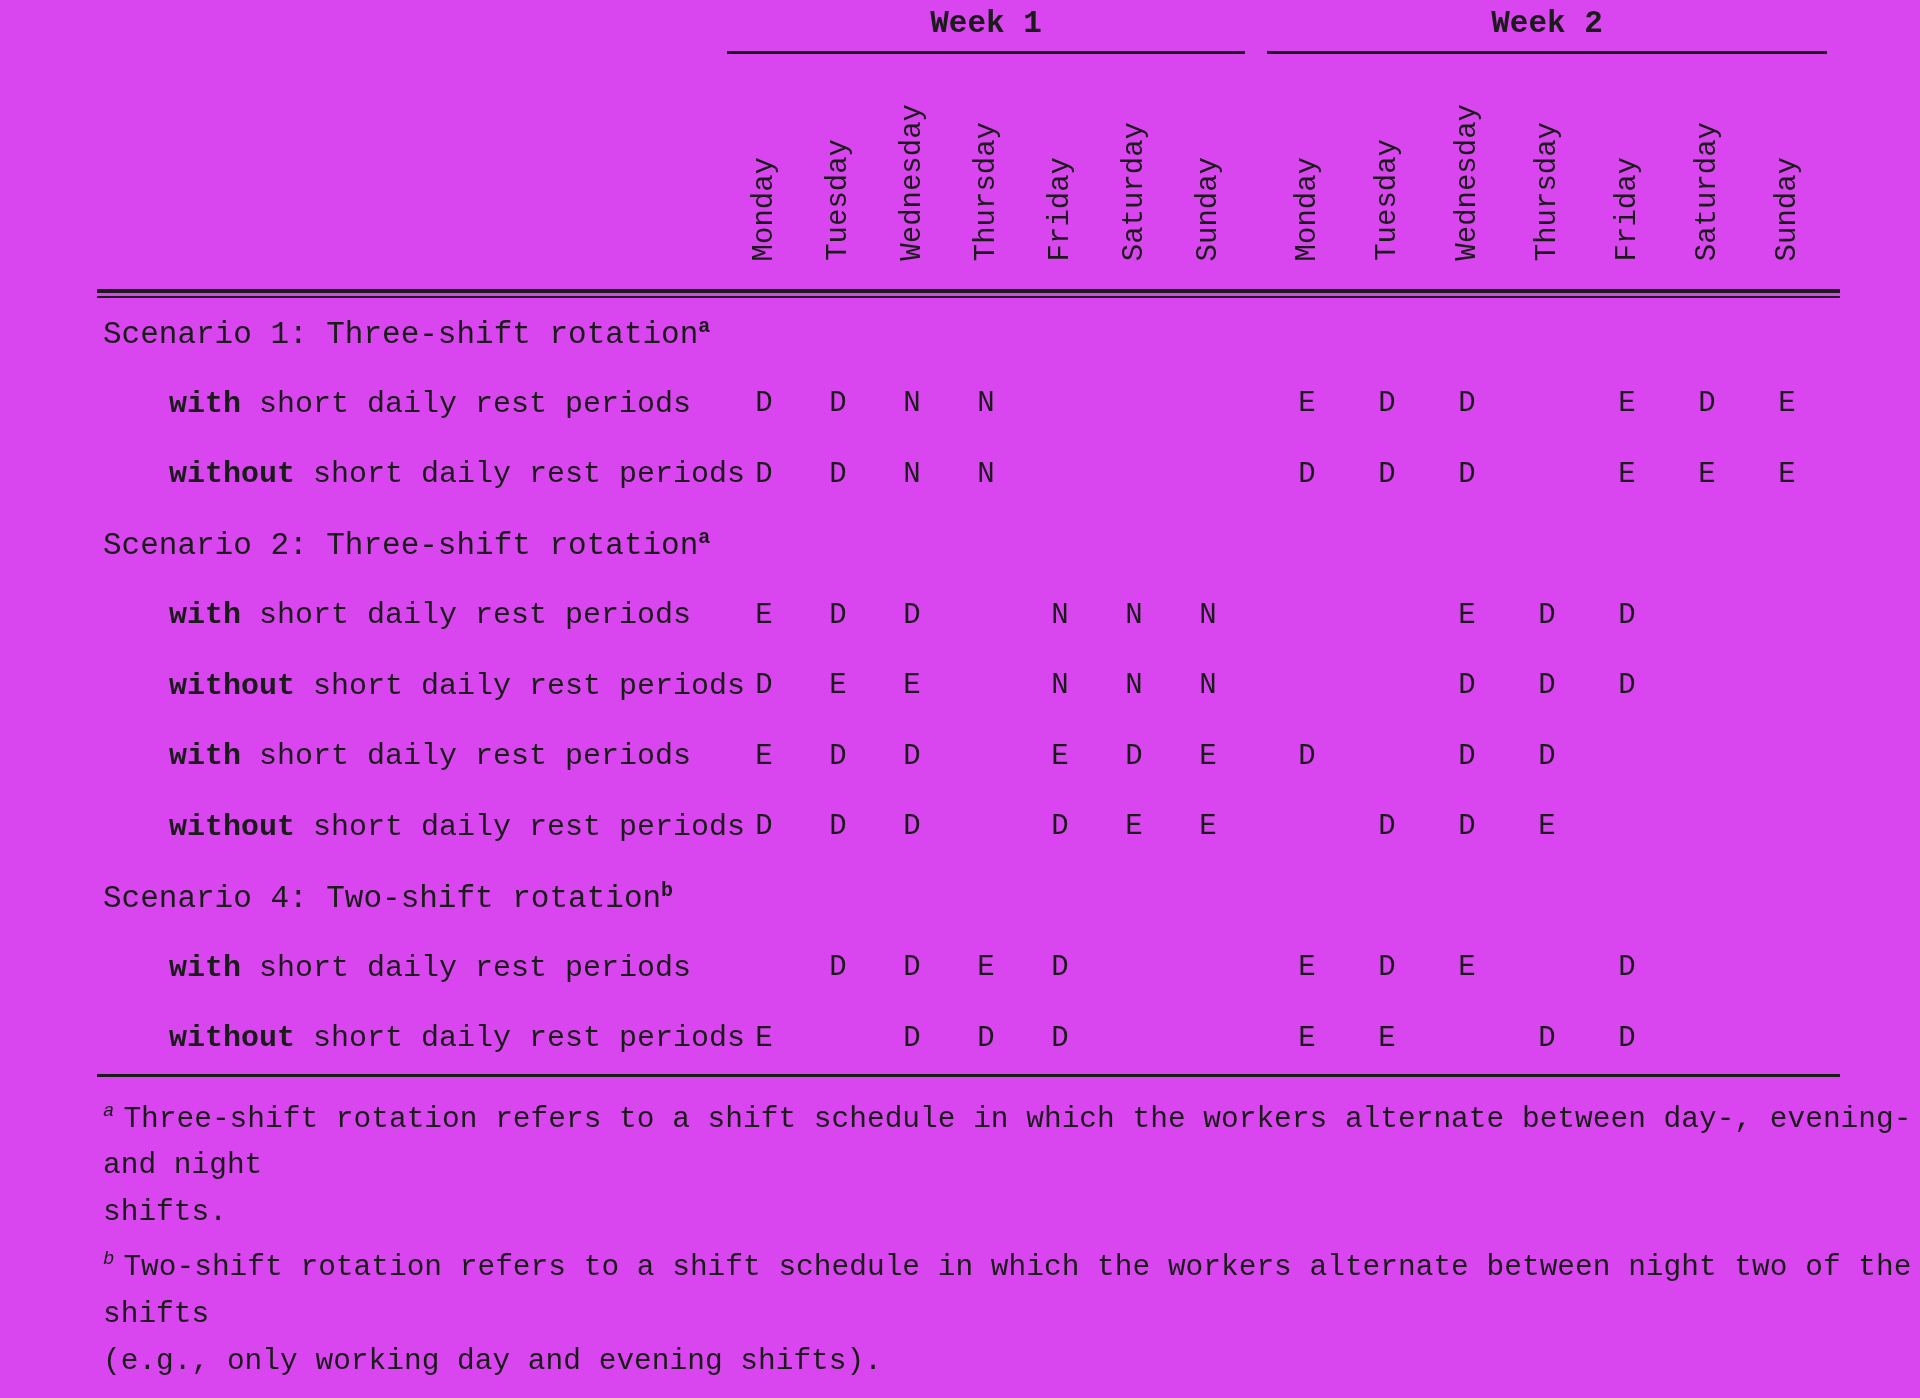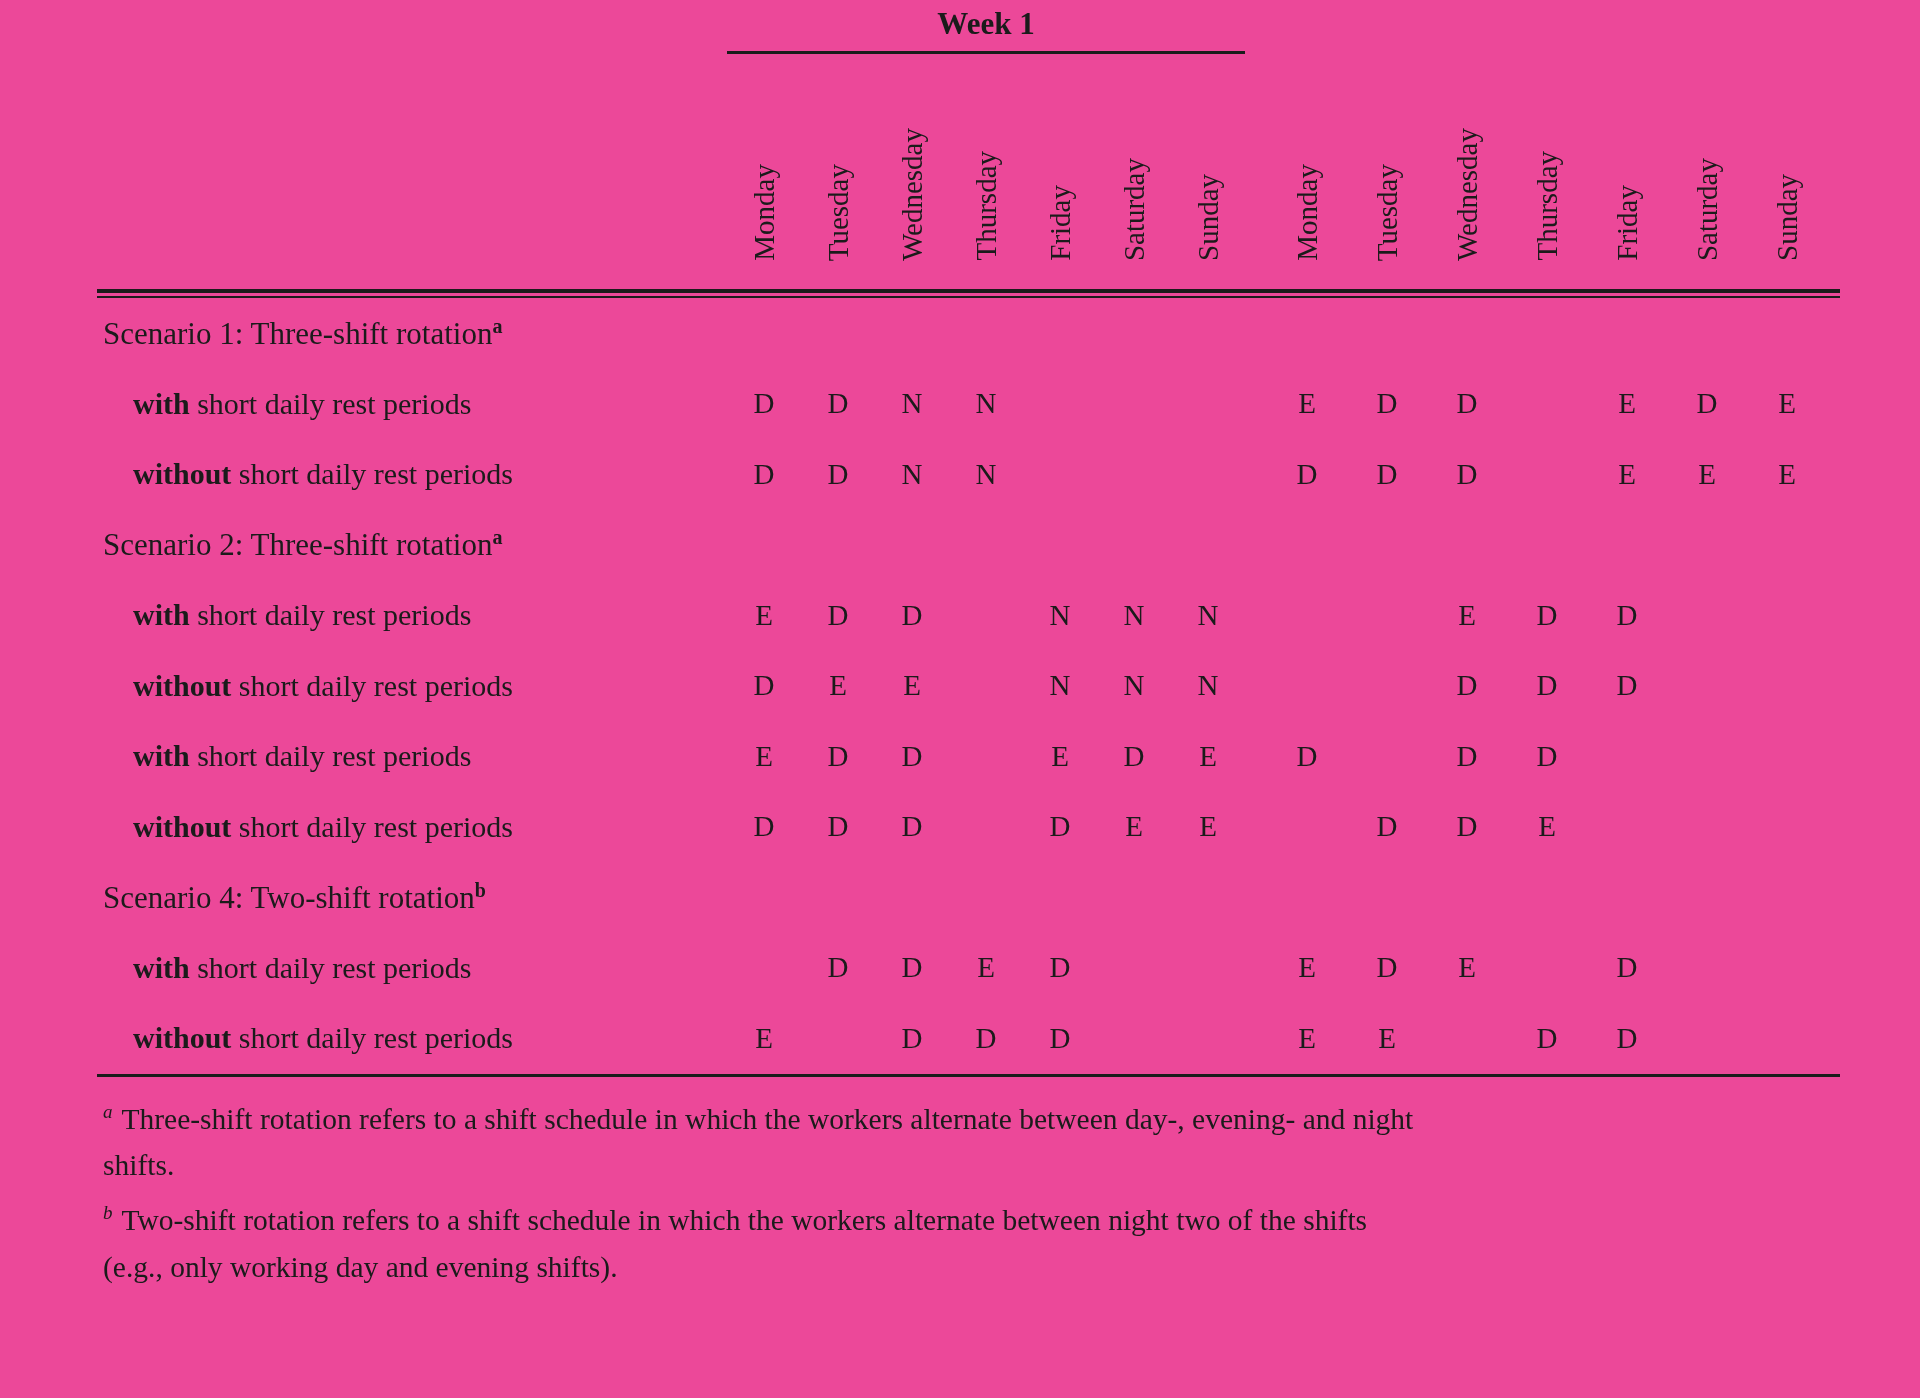--- a/index.html
+++ b/index.html
@@ -1,23 +1,23 @@
 <!DOCTYPE html>
 <html><head>
 <meta charset="utf-8">
 <style>
   * { box-sizing: border-box; margin: 0; padding: 0; }
   html, body { background: #ffffff; }
   .page {
     position: relative;
     width: 1920px;
     height: 1398px;
-    background: #ec4899;
+    background: #d946ef;
     color: #1b1b1b;
-    font-family: Liberation Serif, serif;
+    font-family: Liberation Mono, monospace;
     padding: 6px 0 0 97px;
     overflow: hidden;
   }
   .label-col { flex: 0 0 630px; width: 630px; }
   .wk { display: flex; }
   .wk1 { flex: 0 0 518px; width: 518px; }
   .wk2 { flex: 0 0 560px; width: 560px; }
   .weekgap { flex: 0 0 22px; width: 22px; }
 
   
@@ -54,21 +54,21 @@
     border-top: 4px solid #1b1b1b;
     border-bottom: 2px solid #1b1b1b;
   }
   .rule-bottom { width: 1743px; border-top: 3px solid #1b1b1b; }
 
   
   .body-row { display: flex; align-items: center; height: 70.5px; }
   .scn-title { font-size: 31px; padding-left: 6px; white-space: nowrap; text-align: center; }
   .scn-title sup { font-size: 20px; font-weight: 600; }
   .row-label { padding-left: 36px; font-size: 30px; white-space: nowrap; }
-  .row-label .emph { font-weight: 700; }
+  .row-label .emph { font-weight: 700; margin-left: 36px; }
   .shift-cell {
     display: flex;
     align-items: center;
     justify-content: center;
     font-size: 29px;
     height: 100%;
   }
   .wk1 .shift-cell { width: 74px; }
   .wk2 .shift-cell { width: 80px; }
 
@@ -81,20 +81,23 @@
 <body>
 
 <div class="page">
 
   <div class="week-row">
     <div class="label-col"></div>
     <div class="week-box wk1">
       <span>Week 1</span>
     </div>
     <div class="weekgap"></div>
+    <div class="week-box wk2">
+      <span>Week 2</span>
+    </div>
   </div>
 
   <div class="day-row">
     <div class="label-col"></div>
     <div class="wk wk1">
         <div class="day-cell">
           <span>Monday</span>
         </div>
         <div class="day-cell">
           <span>Tuesday</span>

